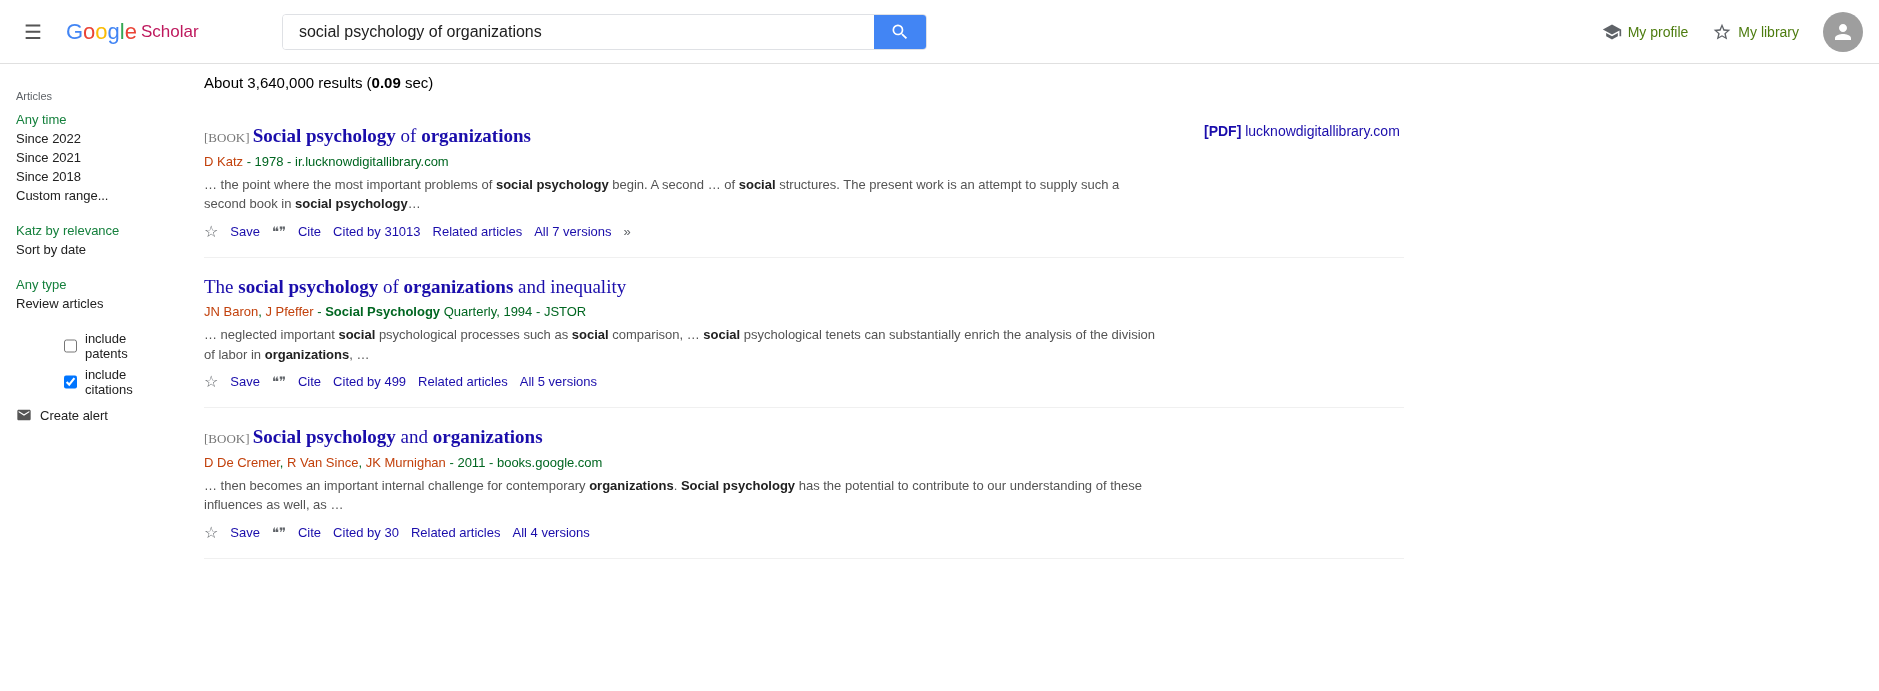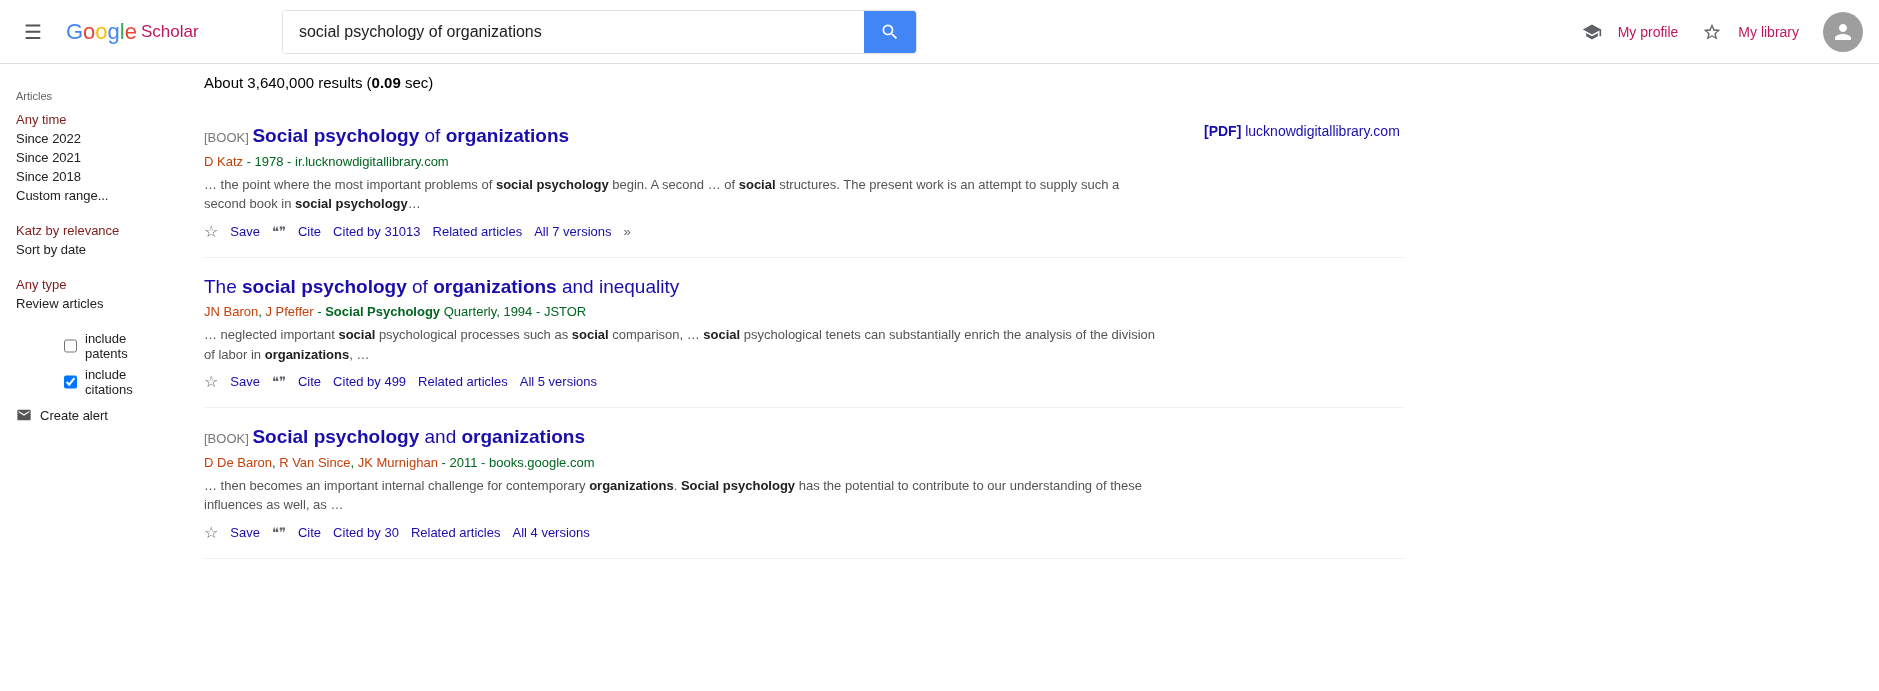--- a/index.html
+++ b/index.html
@@ -42,21 +42,21 @@
     .logo-scholar { color: #be185d; font-size: 17px; margin-left: 4px; }
 
     .search-bar {
       display: flex;
       align-items: center;
       flex: 1;
       max-width: 950px;
       border: 1px solid #dfe1e5;
       border-radius: 4px;
       overflow: hidden;
-      height: 44px;
+      height: 36px;
     }
     .search-input {
       flex: 1;
       border: none;
       outline: none;
       font-size: 16px;
       padding: 0 16px;
       height: 100%;
       color: #212121;
     }
@@ -74,22 +74,22 @@
     }
     .header-spacer { flex: 1; }
     .header-right {
       display: flex;
       align-items: center;
       gap: 24px;
     }
     .header-link {
       display: flex;
       align-items: center;
-      gap: 16px;
-      color: #be185d;
+      gap: 6px;
+      color: #4d7c0f;
       font-size: 14px;
       text-decoration: none;
       cursor: pointer;
     }
     .avatar {
       width: 40px;
       height: 40px;
       border-radius: 50%;
       background: #9E9E9E;
       display: flex;
@@ -115,21 +115,21 @@
     .sidebar-section {
       margin-bottom: 20px;
     }
     .sidebar-label {
       font-size: 13px;
       color: #212121;
       margin-bottom: 4px;
       cursor: pointer;
     }
     .sidebar-label.active {
-      color: #7f1d1d;
+      color: #15803d;
     }
 
     
     .main {
       flex: 1;
       padding: 0 24px;
     }
     .results-info {
       color: #000000;
       font-size: 15px;
@@ -154,20 +154,21 @@
       max-width: 220px;
     }
     .result-tag {
       color: #777;
       font-size: 13px;
     }
     .result-title {
       font-size: 19px;
       line-height: 1.4;
       margin-bottom: 4px;
+      font-family: Liberation Serif, serif;
     }
     .result-title a {
       text-decoration: none;
     }
     .result-title .normal { color: #1a0dab; }
     .result-title .bold { color: #1a0dab; font-weight: bold; }
     .result-meta {
       color: #006621;
       font-size: 13px;
       margin-bottom: 6px;
@@ -427,21 +428,21 @@
       <div class="result-main">
         <div class="result-title">
           <span class="result-tag">[BOOK] </span>
           <a href="#">
             <span class="bold">Social psychology</span>
             <span class="normal"> and </span>
             <span class="bold">organizations</span>
           </a>
         </div>
         <div class="result-meta">
-          <a href="#">D De Baron</a>,
+          <a href="#">D De Cremer</a>,
           <a href="#"> R Van Since</a>,
           <a href="#"> JK Murnighan</a>
           <span> - 2011 - books.google.com</span>
         </div>
         <div class="result-snippet">
           … then becomes an important internal challenge for contemporary <b>organizations</b>. <b>Social psychology</b> has the potential to contribute to our understanding of these influences as well, as …
         </div>
         <div class="result-actions">
           <span class="action-icon">☆</span>
           <a href="#">Save</a>

